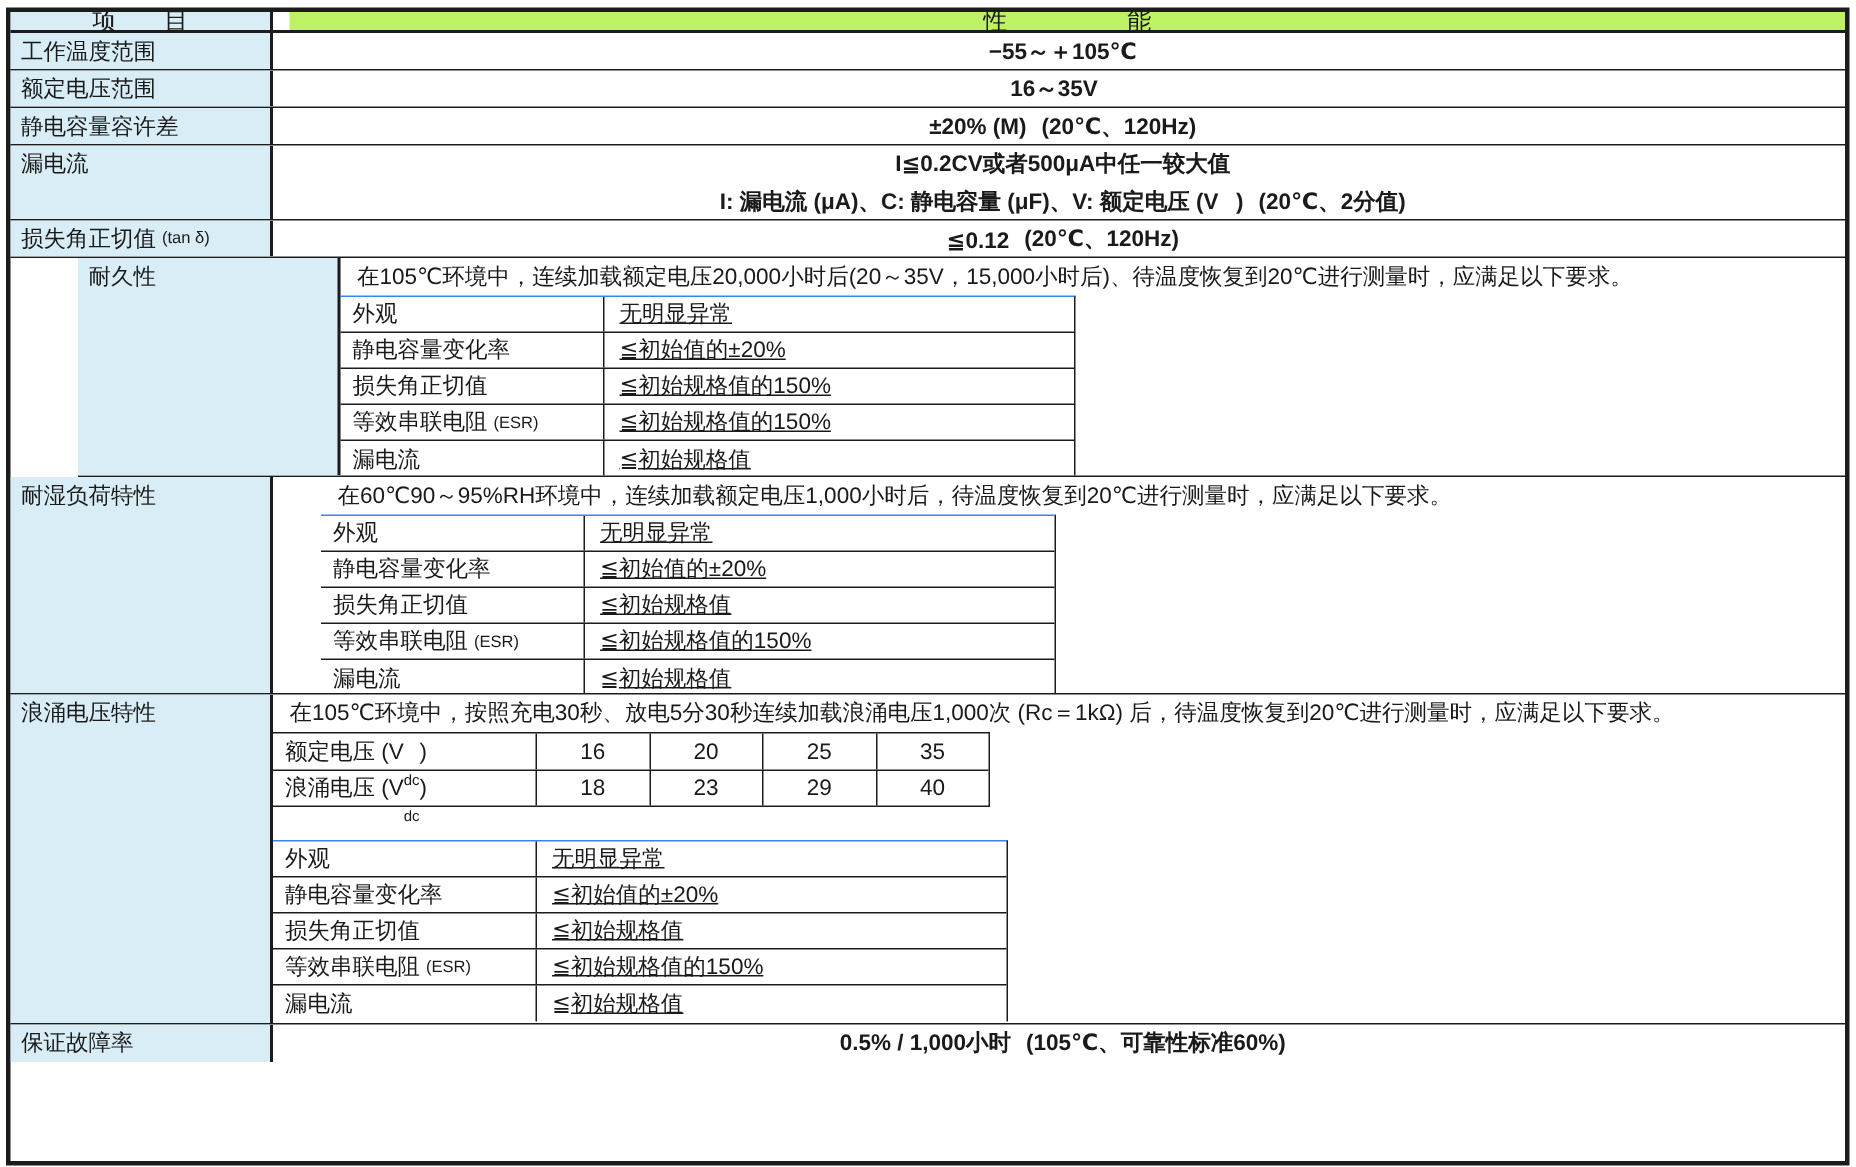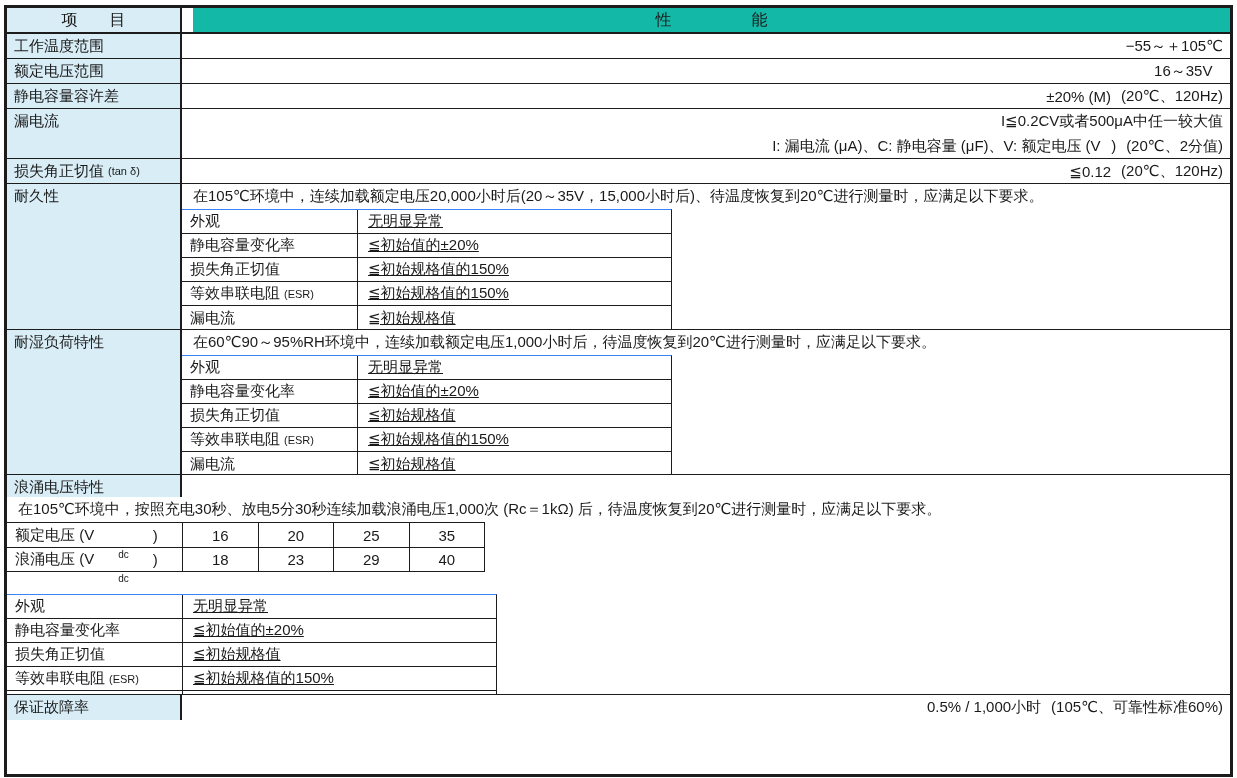--- a/index.html
+++ b/index.html
@@ -13,51 +13,52 @@
   .page { padding: 5px 4px; }
   .spec-table {
     width: 1229px; height: 772px;
     border: 3px solid #1c1c1c;
     display: flex; flex-direction: column;
     font-size: 15px;
     background: #fff;
   }
   .trow { display: flex; border-bottom: 1px solid #1c1c1c; flex-shrink: 0; overflow: hidden; }
   .trow:last-child { border-bottom: none; }
-  .h30 { height: 26px; }
+  .h30 { height: 14px; text-decoration: underline; }
   .h25 { height: 25px; }
   .h50 { height: 50px; }
-  .h146 { height: 146px; }
-  .h145 { height: 145px; }
-  .h220 { height: 220px; flex-direction: column; }
+  .h146 { height: 146px; margin-left: 45px; }
+  .h145 { height: 145px; gap: 32px; }
+  .h220 { height: 220px; }
 
   .item-cell {
     width: 175px; flex-shrink: 0;
     background: #d8edf6;
     border-right: 2px solid #1c1c1c;
     padding-left: 7px;
     display: flex; align-items: center;
   }
   .item-top { align-items: flex-start; padding-top: 3px; }
   .item-col2 { flex-direction: column; align-items: flex-start; justify-content: flex-start; }
   .item-col2 span { display: block; height: 25px; line-height: 25px; }
 
   .value-cell { flex: 1; min-width: 0; }
 
   .header-row { border-bottom: 2px solid #1c1c1c; }
   .header-row .item-cell, .header-row .perf-head {
     justify-content: center; padding-left: 0;
     font-size: 16px; white-space: pre;
   }
-  .perf-head { flex: 1; background: #14b8a6; display: flex; align-items: center; margin-left: 11px; }
+  .perf-head { flex: 1; background: #bef264; display: flex; align-items: center; margin-left: 11px; }
 
   .v-line {
     height: 25px;
-    display: flex; align-items: center; justify-content: flex-end;
+    display: flex; align-items: center; justify-content: center;
     padding: 0 7px 0 12px;
+    font-weight: bold;
   }
   .v-line .v-text { white-space: pre; }
   .cond { white-space: pre; flex-shrink: 0; margin-left: 10px; }
   .subsc { font-size: 10px; position: relative; top: 19px; letter-spacing: 0; }
   .small-note { font-size: 11px; }
   .label-gap { margin-left: 4px; }
 
   .section-intro {
     height: 25px; display: flex; align-items: center;
     padding-left: 11px; white-space: pre; overflow: hidden;
@@ -80,21 +81,21 @@
     width: 478px;
     border-top: 1px solid #1c1c1c;
     border-right: 1px solid #1c1c1c;
     border-bottom: 1px solid #1c1c1c;
   }
   .vt-row { display: flex; height: 24px; }
   .vt-row + .vt-row { border-top: 1px solid #1c1c1c; }
   .vt-label {
     width: 176px; flex-shrink: 0;
     border-right: 1px solid #1c1c1c;
-    display: flex; align-items: center; padding-left: 8px; white-space: pre; gap: 24px;
+    display: flex; align-items: center; padding-left: 8px; white-space: pre;
   }
   .vt-cell { flex: 1; border-right: 1px solid #1c1c1c; display: flex; align-items: center; justify-content: center; }
   .vt-cell:last-child { border-right: none; }
 
   .gap-22 { height: 22px; }
 </style>
 </head>
 <body>
 
 <div class="page">

